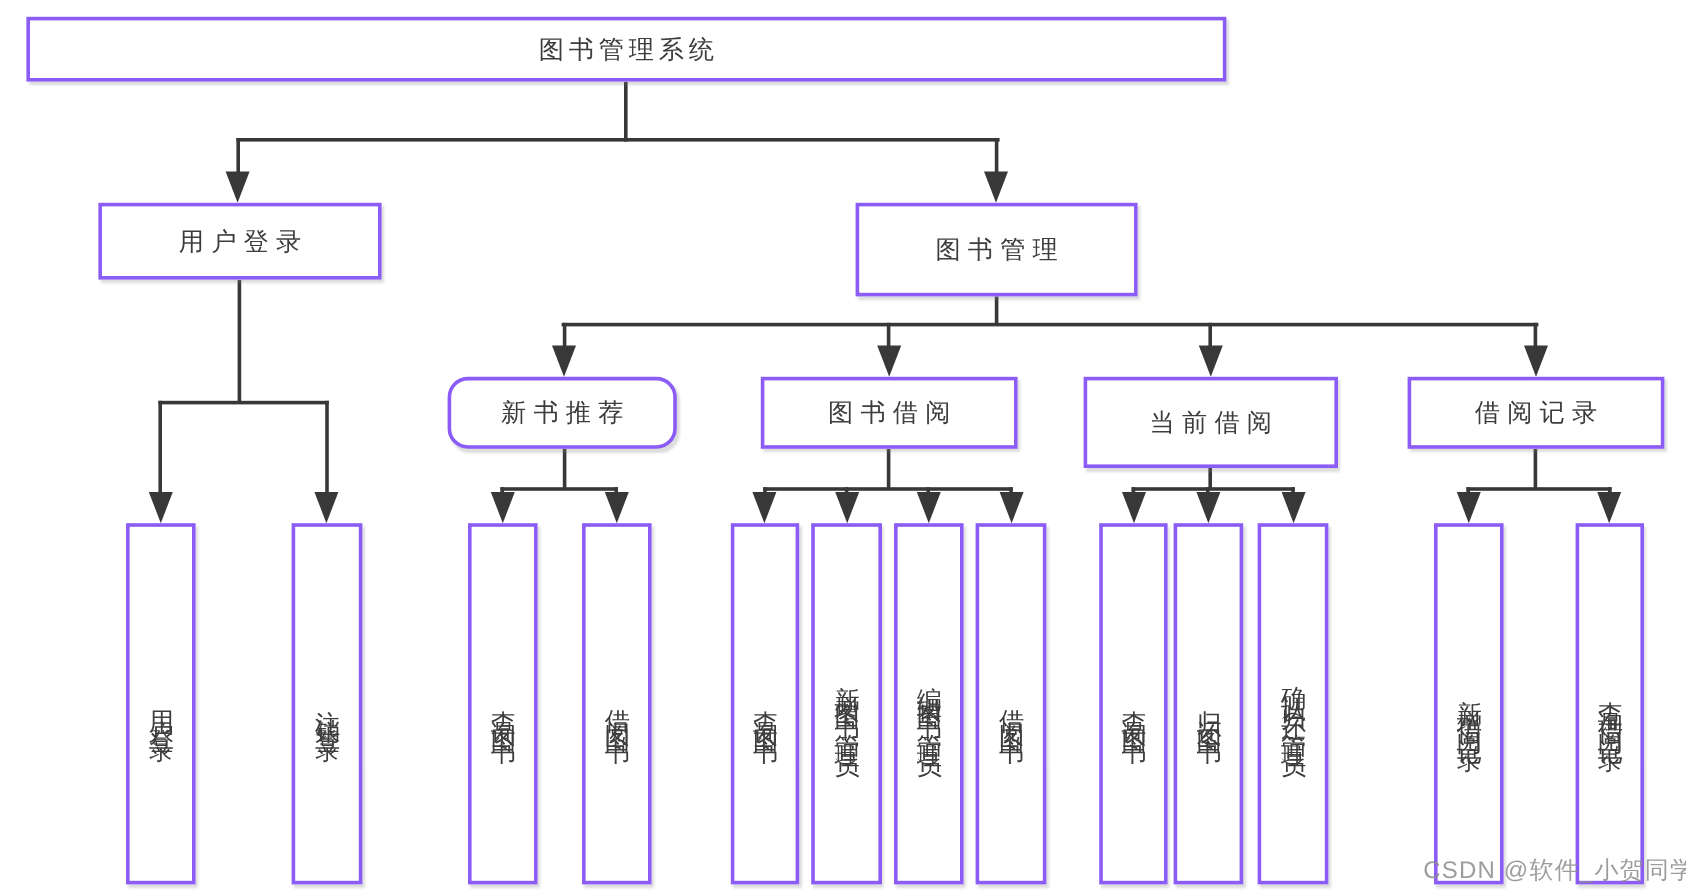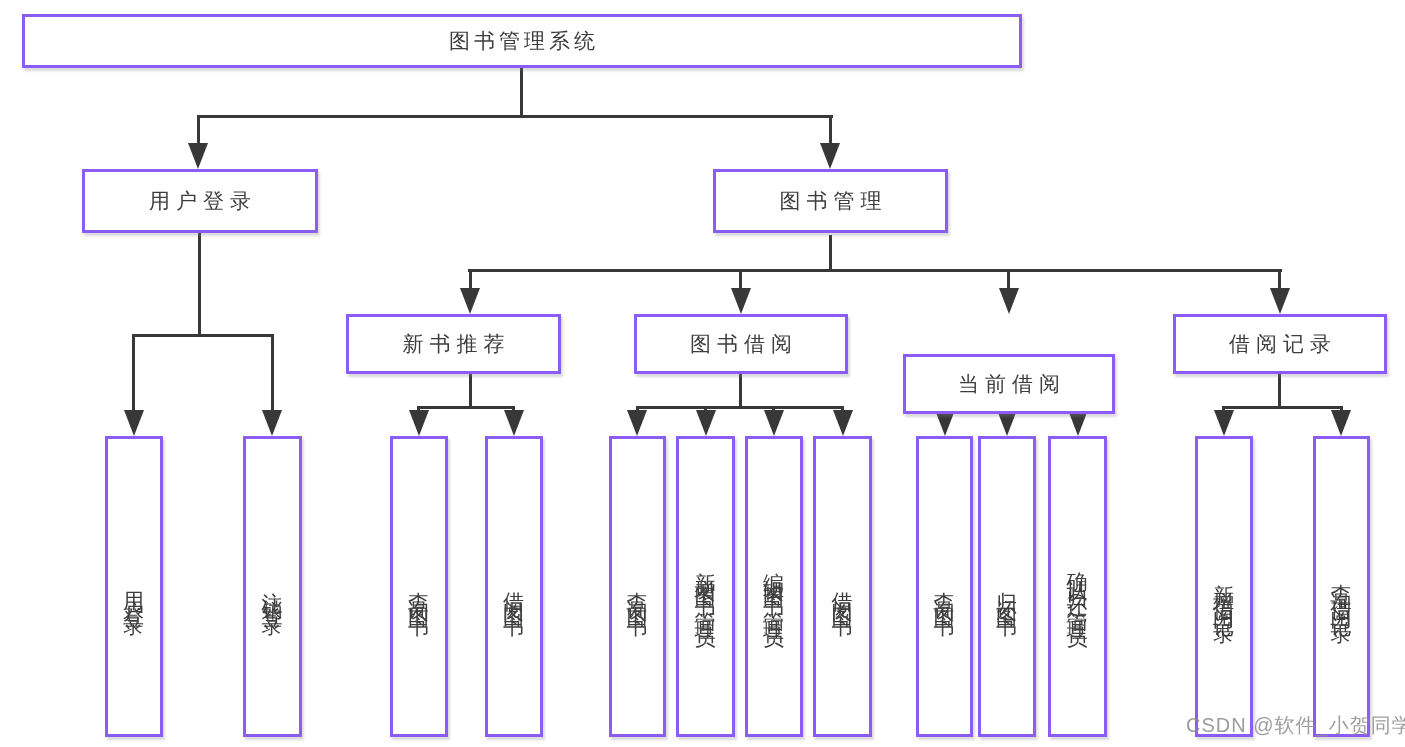--- a/index.html
+++ b/index.html
@@ -93,31 +93,31 @@
   <div class="arrow" style="left:1214px;top:410px;"></div>
   <div class="arrow" style="left:1331px;top:410px;"></div>
 
   <div class="node root" style="left:22px;top:14px;width:1000px;height:54px;">
     <span class="hlabel">图书管理系统</span>
   </div>
 
   <div class="node" style="left:82px;top:169px;width:236px;height:64px;">
     <span class="hlabel">用户登录</span>
   </div>
-  <div class="node" style="left:713px;top:169px;width:235px;height:64px;">
+  <div class="node" style="left:713px;top:169px;width:235px;height:78px;">
     <span class="hlabel">图书管理</span>
   </div>
 
-  <div class="node" style="left:346px;top:314px;width:215px;height:60px;">
+  <div class="node" style="left:373px;top:314px;width:191px;height:60px;border-radius:17px;">
     <span class="hlabel">新书推荐</span>
   </div>
   <div class="node" style="left:634px;top:314px;width:214px;height:60px;">
     <span class="hlabel">图书借阅</span>
   </div>
-  <div class="node" style="left:903px;top:314px;width:212px;height:60px;margin-top:40px;">
+  <div class="node" style="left:903px;top:314px;width:212px;height:76px;">
     <span class="hlabel">当前借阅</span>
   </div>
   <div class="node" style="left:1173px;top:314px;width:214px;height:60px;">
     <span class="hlabel">借阅记录</span>
   </div>
 
   <div class="node" style="left:105px;top:436px;width:58px;height:301px;">
     <span class="vtext">用户登录</span>
   </div>
   <div class="node" style="left:243px;top:436px;width:59px;height:301px;">

